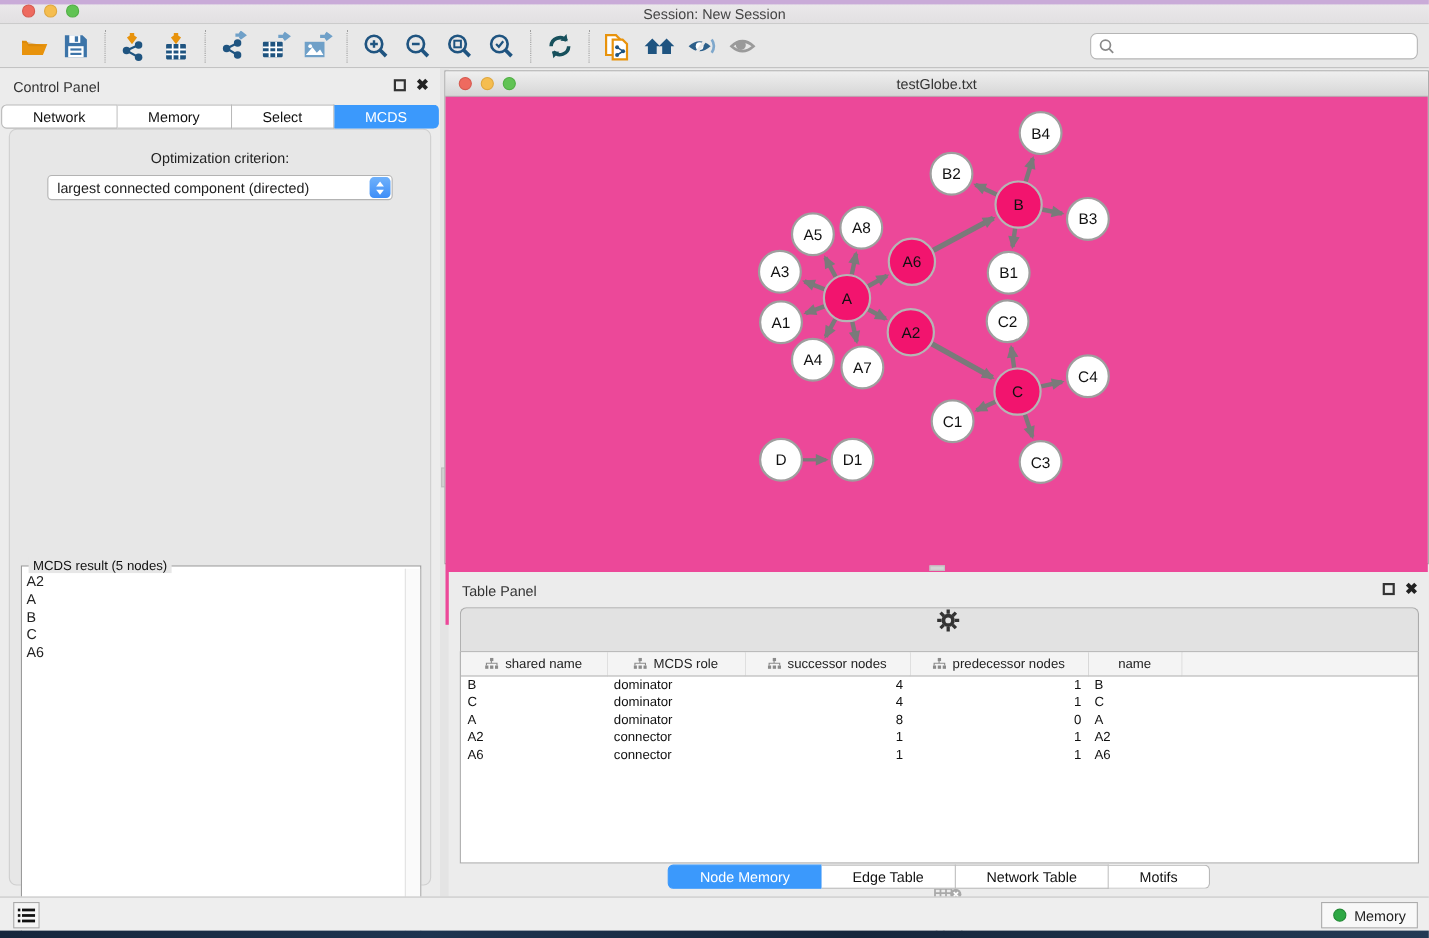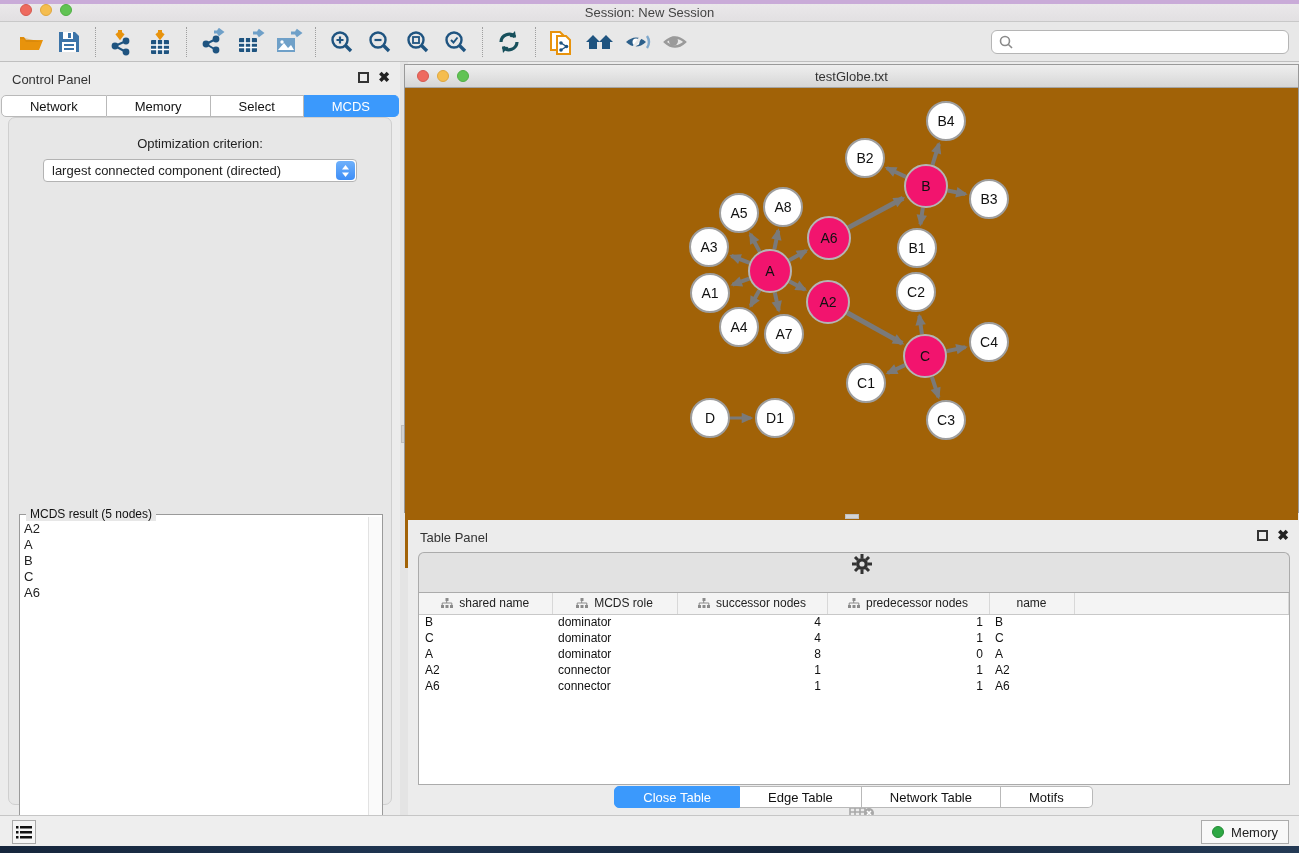--- a/index.html
+++ b/index.html
@@ -67,21 +67,21 @@
     font-size:13px; padding:4px 0 0 4px; }
   .result-list div { line-height:16px; }
   .result-scroll { position:absolute; right:0; top:2px; width:14px; height:344px; background:#FAFAFA; border-left:1px solid #E2E2E2; }
 
   
   .net-window { position:absolute; left:404px; top:64px; width:895px; height:449px;
     border:1px solid #9A9A9A; background:#fff; }
   .net-titlebar { position:relative; height:23px; background:linear-gradient(#EFEFEF,#D6D6D6); border-bottom:1px solid #A5A5A5; }
   .net-titlebar .tl-dots { left:12px; top:5px; }
   .net-title { position:absolute; left:0; top:4px; width:100%; text-align:center; font-size:13px; color:#333; }
-  .net-canvas { position:relative; width:100%; height:480px; background:#a16207; }
+  .net-canvas { position:relative; width:100%; height:480px; background:#ec4899; }
   .resize-grip { position:absolute; right:2px; bottom:2px; width:12px; height:12px;
     background:repeating-linear-gradient(135deg, transparent 0 2px, #AAA 2px 3px); cursor:nwse-resize; }
 
   
   .table-panel { position:absolute; left:408px; top:520px; width:891px; height:295px; background:#ECECEC; }
   .tp-toolbar { position:absolute; left:10px; top:32px; width:872px; height:40px; background:#E2E2E2;
     border:1px solid #ABABAB; border-bottom:none; border-radius:6px 6px 0 0; display:flex; align-items:center; padding-left:16px; gap:22px;flex-direction:column; }
   .tp-ic { display:flex; align-items:center; justify-content:center; cursor:pointer; }
   .fx { font-family:"DejaVu Serif", serif; font-style:italic; font-size:17px; color:#9B9B9B; }
   .tp-table { position:absolute; left:10px; top:72px; width:872px; height:193px; background:#fff;
@@ -617,21 +617,21 @@
             <td class="num">1</td>
             <td class="num">1</td>
             <td>A6</td>
             <td></td>
           </tr>
         </tbody>
     </table>
   </div>
   <div class="bottom-tabs">
       <div class="seg" id="bottom-tabbar">
-        <div class="tab sel">Close Table</div>
+        <div class="tab sel">Node Memory</div>
         <div class="tab">Edge Table</div>
         <div class="tab">Network Table</div>
         <div class="tab">Motifs</div>
       </div>
     </div>
 </div>
 
 <div class="statusbar">
   <span class="list-btn">
     <svg width="16" height="14">

